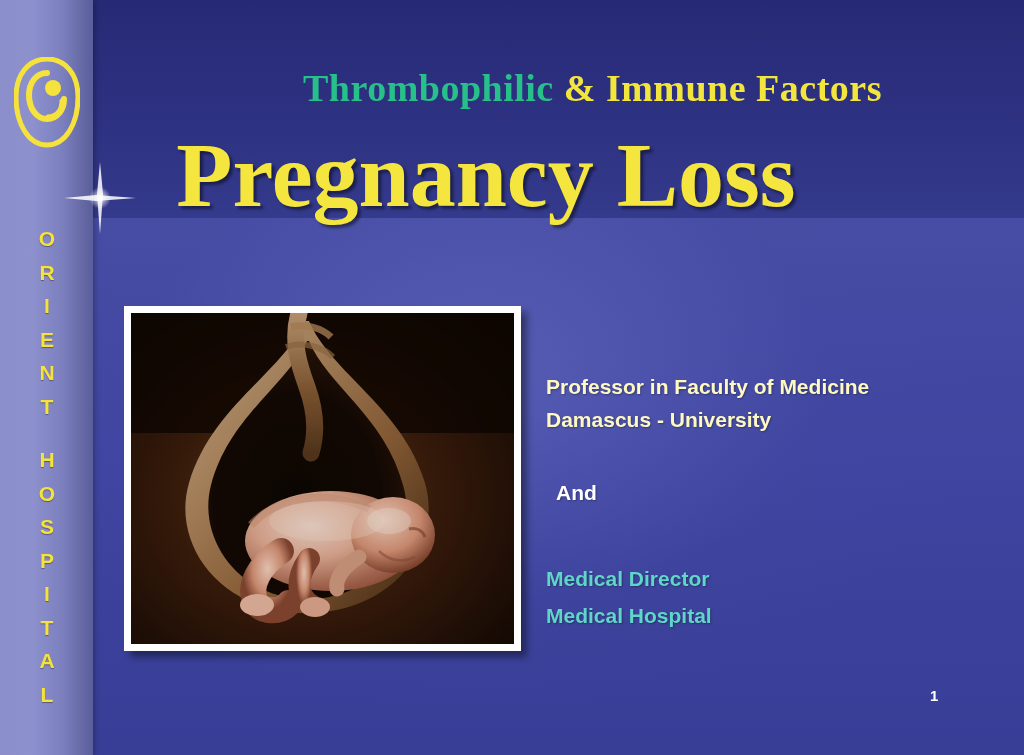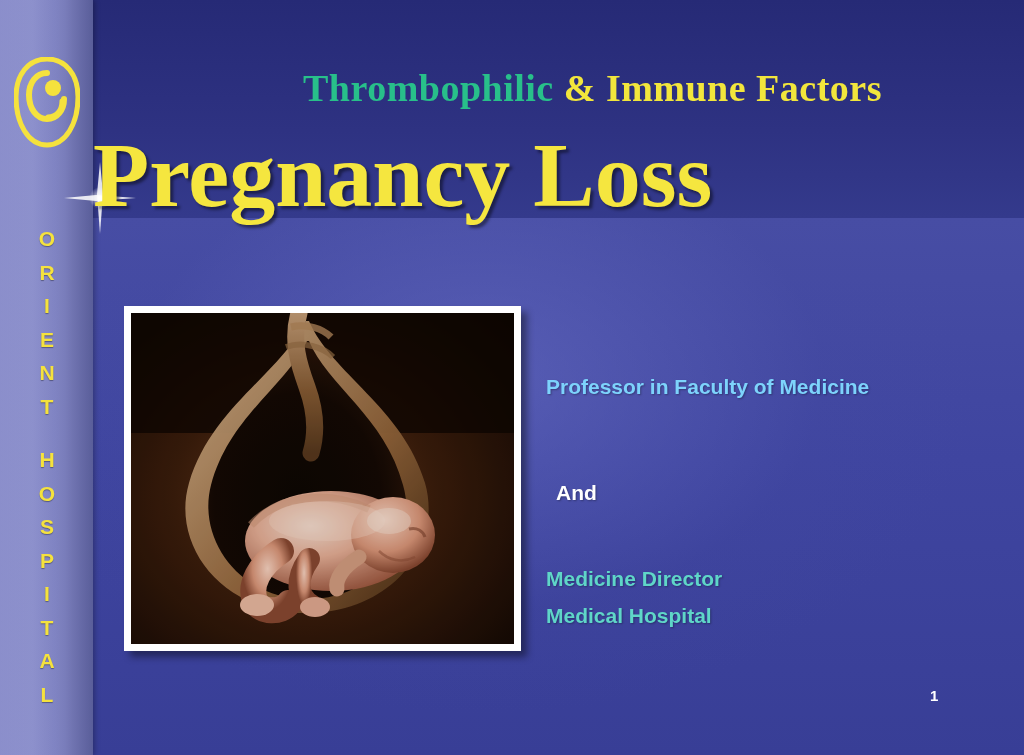--- a/index.html
+++ b/index.html
@@ -107,21 +107,21 @@
     white-space: nowrap;
     padding-left: 34px;
   }
   .subtitle .t1 { color: #28c08a; }
   .subtitle .t2 { color: #f2e63c; }
 
   .maintitle {
     position: absolute;
     left: 93px; top: 122px;
     width: 786px;
-    text-align: left;
+    text-align: center;
     font-family: "Liberation Serif", serif;
     font-weight: bold;
     font-size: 92px;
     color: #f5e63f;
     letter-spacing: 0px;
     white-space: nowrap;
     text-shadow: 3px 3px 3px rgba(0,0,0,0.45);
   }
 
   
@@ -150,21 +150,21 @@
     color: #f5e63f;
     font-weight: bold;
     font-size: 26px;
     letter-spacing: 0.2px;
     text-shadow: 1px 1px 2px rgba(0,0,0,0.35);
   }
   .affil {
     position: absolute;
     left: 546px; top: 370px;
     width: 470px;
-    color: #7dd3fc;
+    color: #fef9c3;
     font-weight: bold;
     font-size: 21px;
     line-height: 33px;
     text-shadow: 1px 1px 2px rgba(0,0,0,0.3);
   }
   .andline {
     position: absolute;
     left: 546px; top: 481px;
     color: #ffffff;
     font-weight: bold;
@@ -324,24 +324,25 @@
         <path d="M0 0 H383 V331 H0 Z" fill="none"></path>
         <rect x="0" y="0" width="383" height="331" fill="url(#none)"></rect>
         <rect x="0" y="0" width="383" height="331" style="fill:#000;opacity:0.12"></rect>
       </svg>
     </div>
   </div>
 
 
   <div class="affil">
     <div>Professor in Faculty of Medicine</div>
+    <div>Damascus -  University</div>
   </div>
 
   <div class="andline">And</div>
 
   <div class="role">
-    <div>Medicine Director</div>
+    <div>Medical Director</div>
     <div>Medical Hospital</div>
   </div>
 
   <div class="pagenum">1</div>
 
 </div>
 
 </body></html>

